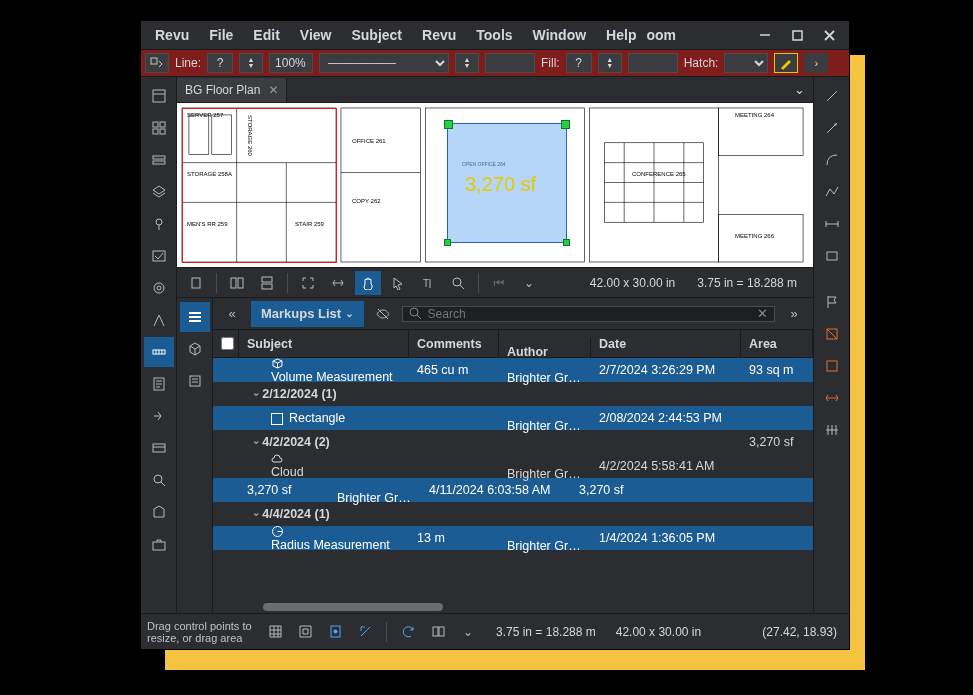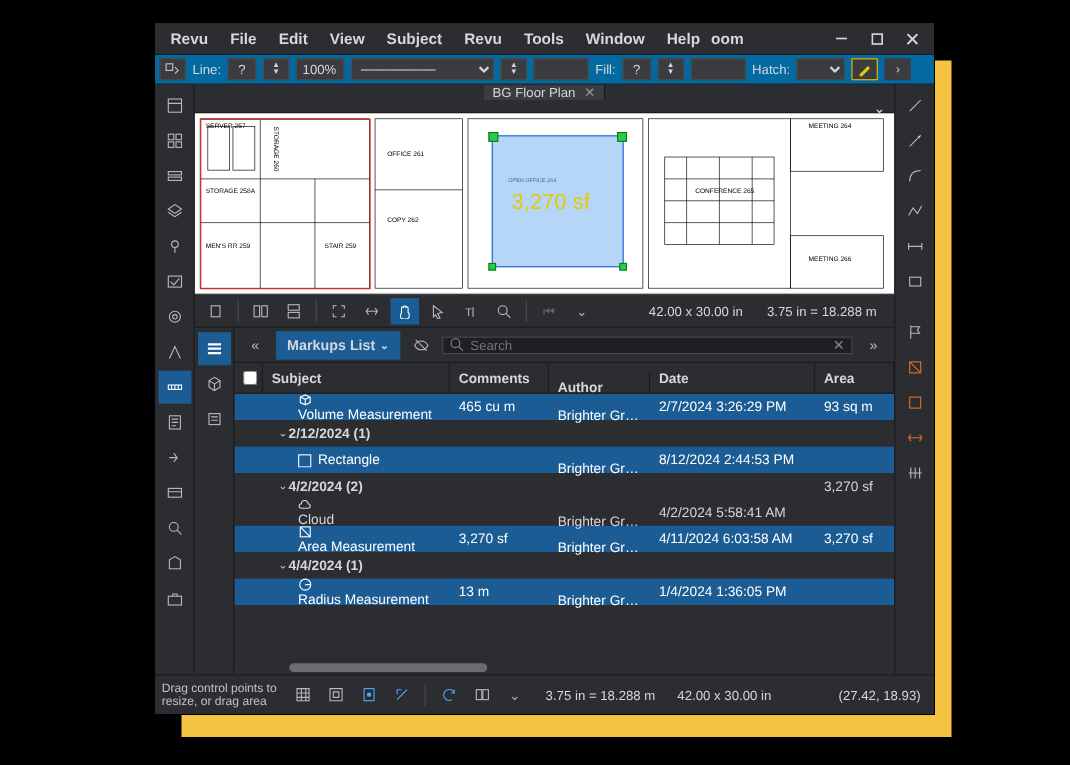--- a/index.html
+++ b/index.html
@@ -7,37 +7,37 @@
 
 .yellow-bg { position: absolute; left: 165px; top: 55px; width: 700px; height: 615px; background: #f5c242; }
 
 .app-window { position: absolute; left: 140px; top: 20px; width: 710px; height: 630px; background: #2b2d31; color: #d5d7da; font-size: 13px; display: flex; flex-direction: column; border: 1px solid #000; }
 
 .menubar { display: flex; align-items: center; height: 28px; background: #2b2d31; padding: 0 4px; }
 .menubar .menu-item { padding: 0 10px; cursor: pointer; font-size: 14px; font-weight: bold; }
 .menubar .spacer { flex: 1; }
 .menubar .win-ctrl { width: 32px; height: 28px; display: flex; align-items: center; justify-content: center; cursor: pointer; font-size: 14px; }
 
-.propbar { display: flex; align-items: center; height: 28px; background: #0369a1; border-top: 1px solid #1a1b1d; border-bottom: 1px solid #1a1b1d; padding: 0 4px; gap: 6px; font-size: 12px; }
+.propbar { display: flex; align-items: center; height: 28px; background: #7f1d1d; border-top: 1px solid #1a1b1d; border-bottom: 1px solid #1a1b1d; padding: 0 4px; gap: 6px; font-size: 12px; }
 .propbar .small-btn { width: 24px; height: 20px; background: #3a3c40; border: 1px solid #4a4c50; display: flex; align-items: center; justify-content: center; cursor: pointer; font-size: 11px; }
 .propbar .field { background: #3a3c40; border: 1px solid #4a4c50; height: 20px; padding: 0 5px; display: flex; align-items: center; }
 .propbar .field.small { width: 26px; justify-content: center; }
 .propbar select, .propbar input { background: #3a3c40; color: #d5d7da; border: 1px solid #4a4c50; height: 20px; font-size: 12px; padding: 0 4px; }
 
 .main-area { flex: 1; display: flex; overflow: hidden; }
 
 .left-rail { width: 36px; background: #2b2d31; border-right: 1px solid #1a1b1d; display: flex; flex-direction: column; align-items: center; padding-top: 4px; gap: 2px; }
 .rail-btn { width: 30px; height: 30px; display: flex; align-items: center; justify-content: center; cursor: pointer; color: #b8babd; }
 .rail-btn.active { background: #1b5c94; color: #fff; }
 
 .right-rail { width: 36px; background: #2b2d31; border-left: 1px solid #1a1b1d; display: flex; flex-direction: column; align-items: center; padding-top: 4px; gap: 2px; }
 
 .center-col { flex: 1; display: flex; flex-direction: column; overflow: hidden; }
 
-.tab-bar { height: 26px; background: #2b2d31; display: flex; align-items: center; border-bottom: 1px solid #1a1b1d; flex-direction: column; }
+.tab-bar { height: 26px; background: #2b2d31; display: flex; align-items: center; border-bottom: 1px solid #1a1b1d; }
 .doc-tab { background: #3a3c40; height: 24px; padding: 0 8px; display: flex; align-items: center; gap: 8px; font-size: 12px; border-right: 1px solid #1a1b1d; }
 .doc-tab .close-x { cursor: pointer; color: #999; }
 .tab-bar .expand { margin-left: auto; padding: 0 8px; cursor: pointer; }
 
 .canvas { height: 165px; background: #fff; position: relative; overflow: hidden; border-bottom: 1px solid #1a1b1d; }
 .floorplan { position: absolute; inset: 0; }
 .room-label { position: absolute; font-size: 6px; color: #000; font-family: Arial; }
 .red-outline { position: absolute; left: 5px; top: 5px; width: 155px; height: 155px; border: 1.5px solid #e02020; }
 .blue-area { position: absolute; left: 270px; top: 20px; width: 120px; height: 120px; background: rgba(120, 180, 240, 0.55); border: 1.5px solid #2060d0; }
 .blue-area::before, .blue-area::after { content:""; position:absolute; width:7px; height:7px; background:#2acc4a; border:1px solid #0a7a1a; }
@@ -427,45 +427,41 @@
                 <div class="cell c-subj" style="width:286px;padding-left:42px"><span class="chev">›</span><b>2/12/2024 (1)</b></div>
                 <div class="cell c-auth"></div>
                 <div class="cell c-date"></div>
                 <div class="cell c-area"></div>
               </div>
               <div class="row blue">
                 <div class="cell" style="width:26px"></div>
                 <div class="cell c-subj" style="padding-left:32px"><span class="icon-sm"></span>Rectangle</div>
                 <div class="cell c-comm"></div>
                 <div class="cell c-auth">Brighter Graph...</div>
-                <div class="cell c-date">8/12/2024 2:44:53 PM</div>
+                <div class="cell c-date">2/08/2024 2:44:53 PM</div>
                 <div class="cell c-area"></div>
               </div>
               <div class="row group">
                 <div class="cell c-subj" style="width:286px;padding-left:42px"><span class="chev">›</span><b>4/2/2024 (2)</b></div>
                 <div class="cell c-auth"></div>
                 <div class="cell c-date"></div>
                 <div class="cell c-area">3,270 sf</div>
               </div>
               <div class="row group">
                 <div class="cell" style="width:26px"></div>
                 <div class="cell c-subj" style="padding-left:32px"><svg width="14" height="12" style="margin-right:6px;vertical-align:middle">
                     <path d="M3 9a2 2 0 010-4 3 3 0 016 0 2 2 0 010 4z" fill="none" stroke="currentColor"></path>
                   </svg>Cloud</div>
                 <div class="cell c-comm"></div>
                 <div class="cell c-auth">Brighter Graph...</div>
                 <div class="cell c-date">4/2/2024 5:58:41 AM</div>
                 <div class="cell c-area"></div>
               </div>
               <div class="row blue">
                 <div class="cell" style="width:26px"></div>
-                <div class="cell c-subj" style="padding-left:32px"><svg width="13" height="13" style="margin-right:6px;vertical-align:middle">
-                    <rect x="2" y="2" width="9" height="9" fill="none" stroke="currentColor"></rect>
-                    <line x1="2" y1="2" x2="11" y2="11" stroke="currentColor"></line>
-                  </svg>Area Measurement</div>
                 <div class="cell c-comm">3,270 sf</div>
                 <div class="cell c-auth">Brighter Graph...</div>
                 <div class="cell c-date">4/11/2024 6:03:58 AM</div>
                 <div class="cell c-area">3,270 sf</div>
               </div>
               <div class="row group">
                 <div class="cell c-subj" style="width:286px;padding-left:42px"><span class="chev">›</span><b>4/4/2024 (1)</b></div>
                 <div class="cell c-auth"></div>
                 <div class="cell c-date"></div>
                 <div class="cell c-area"></div>

